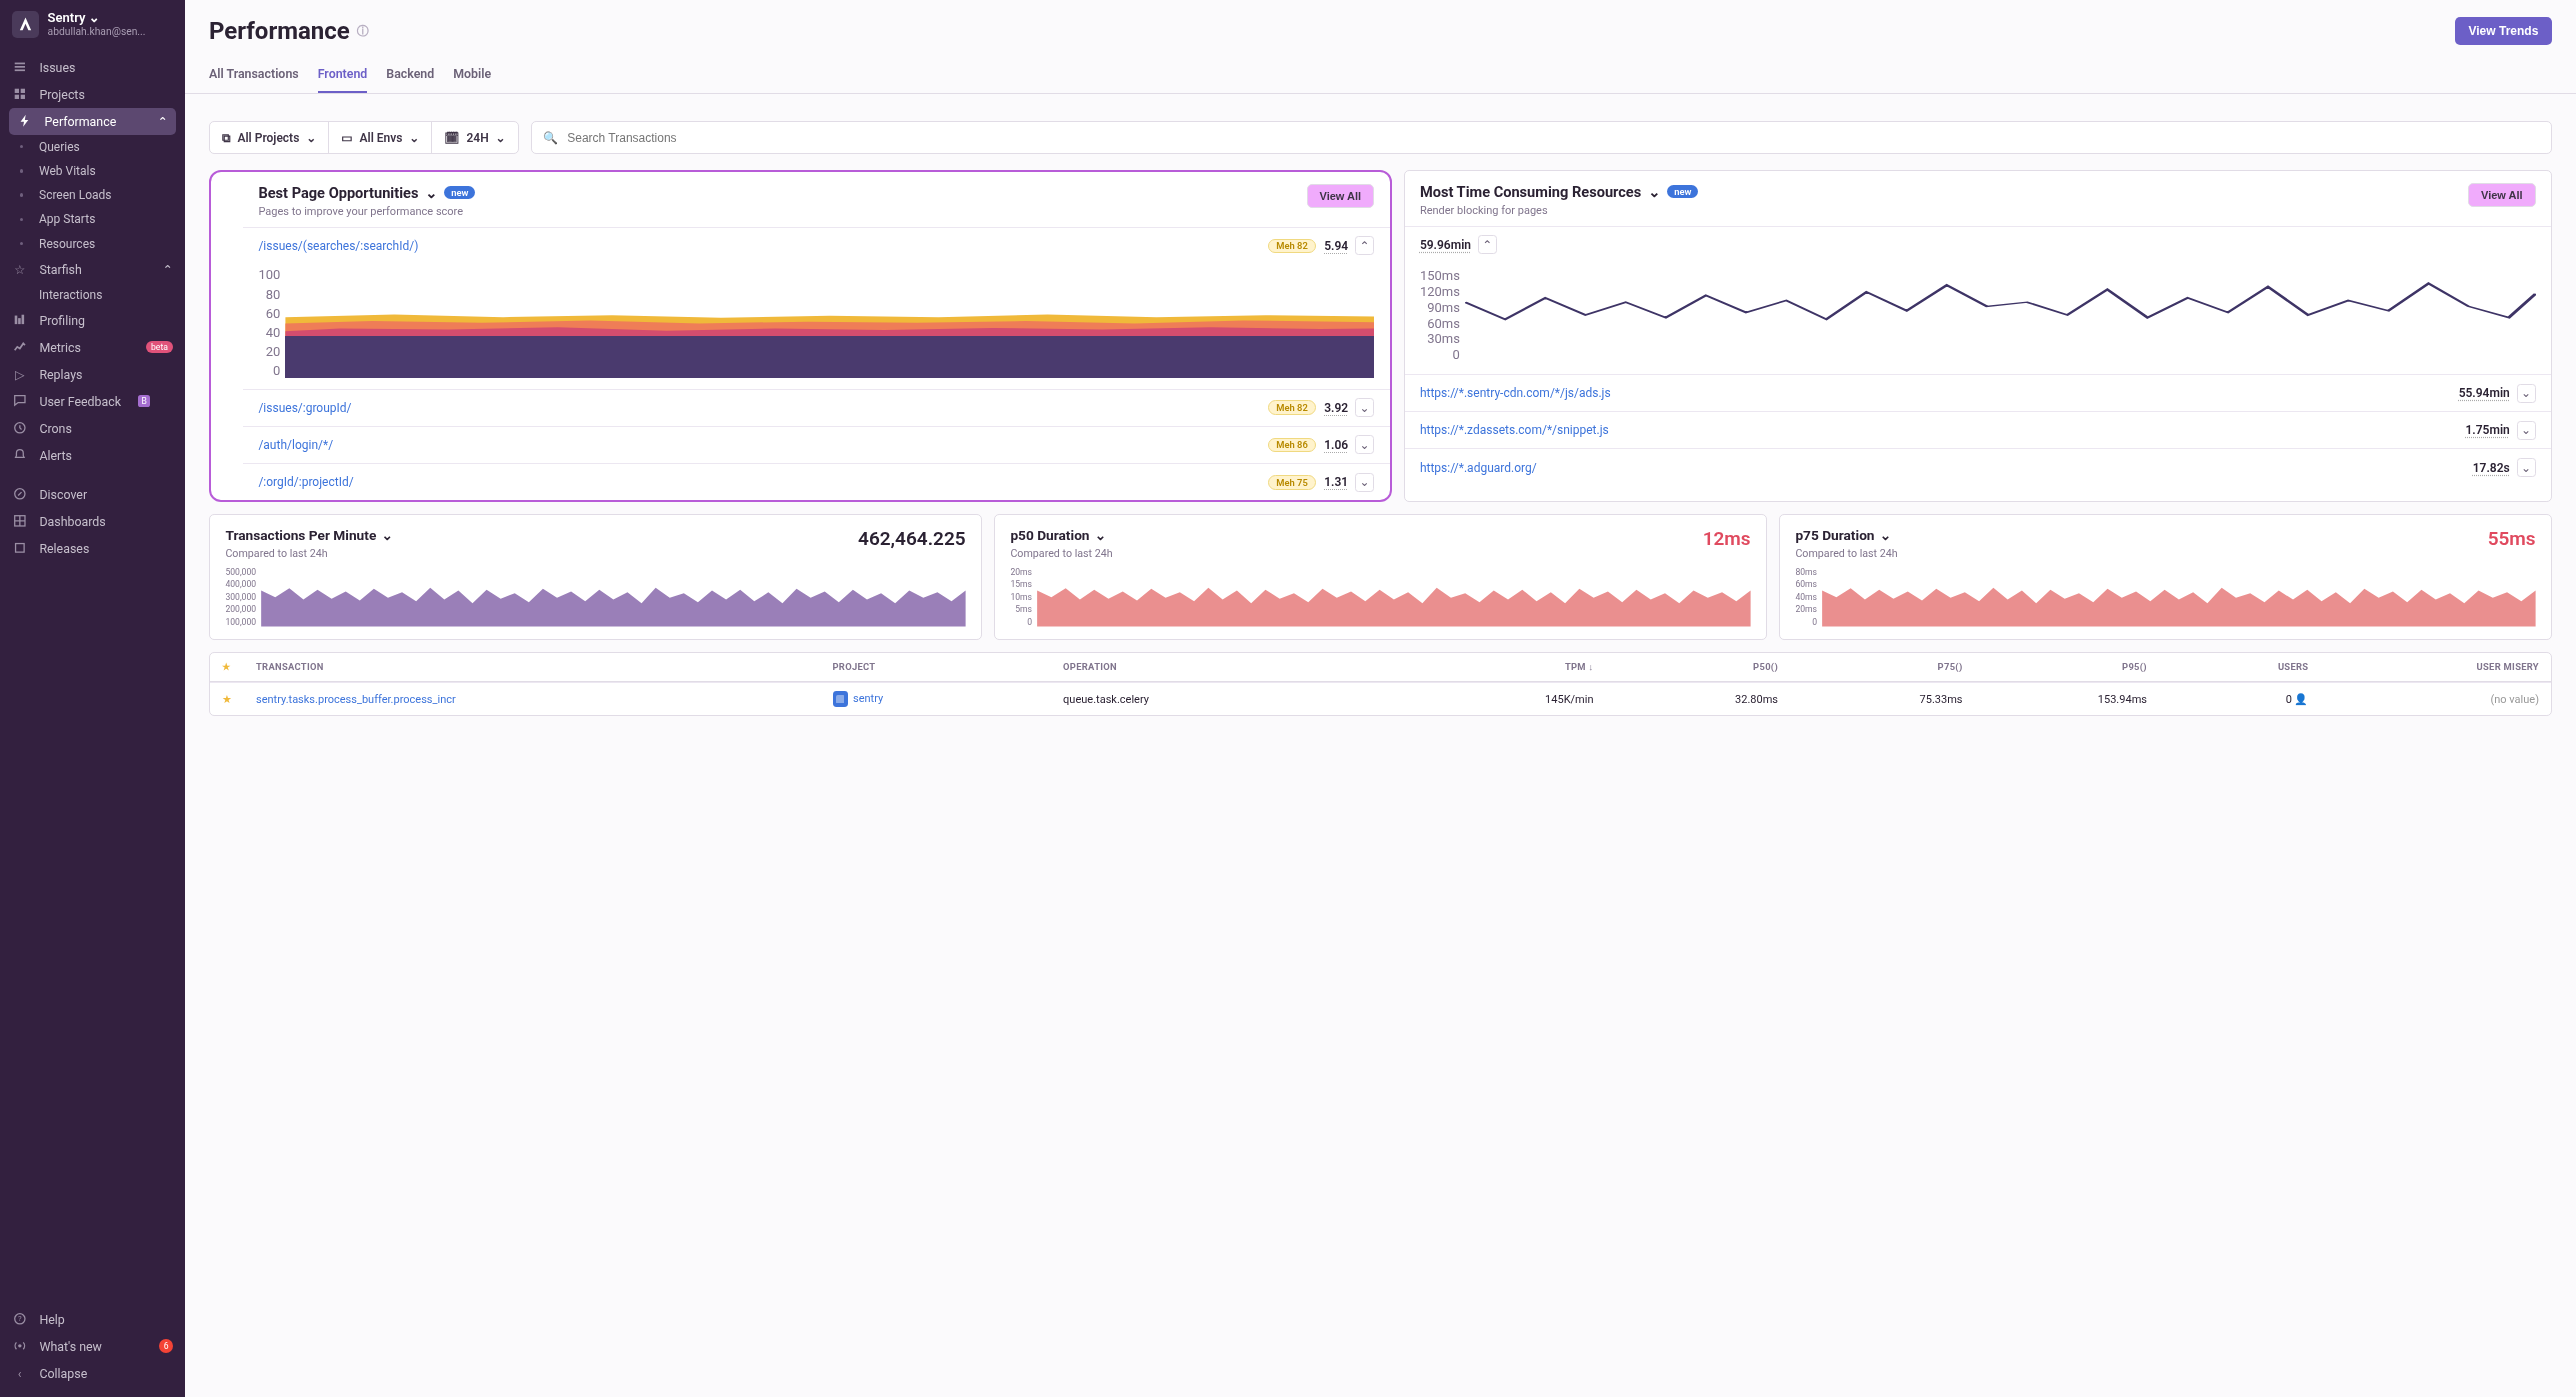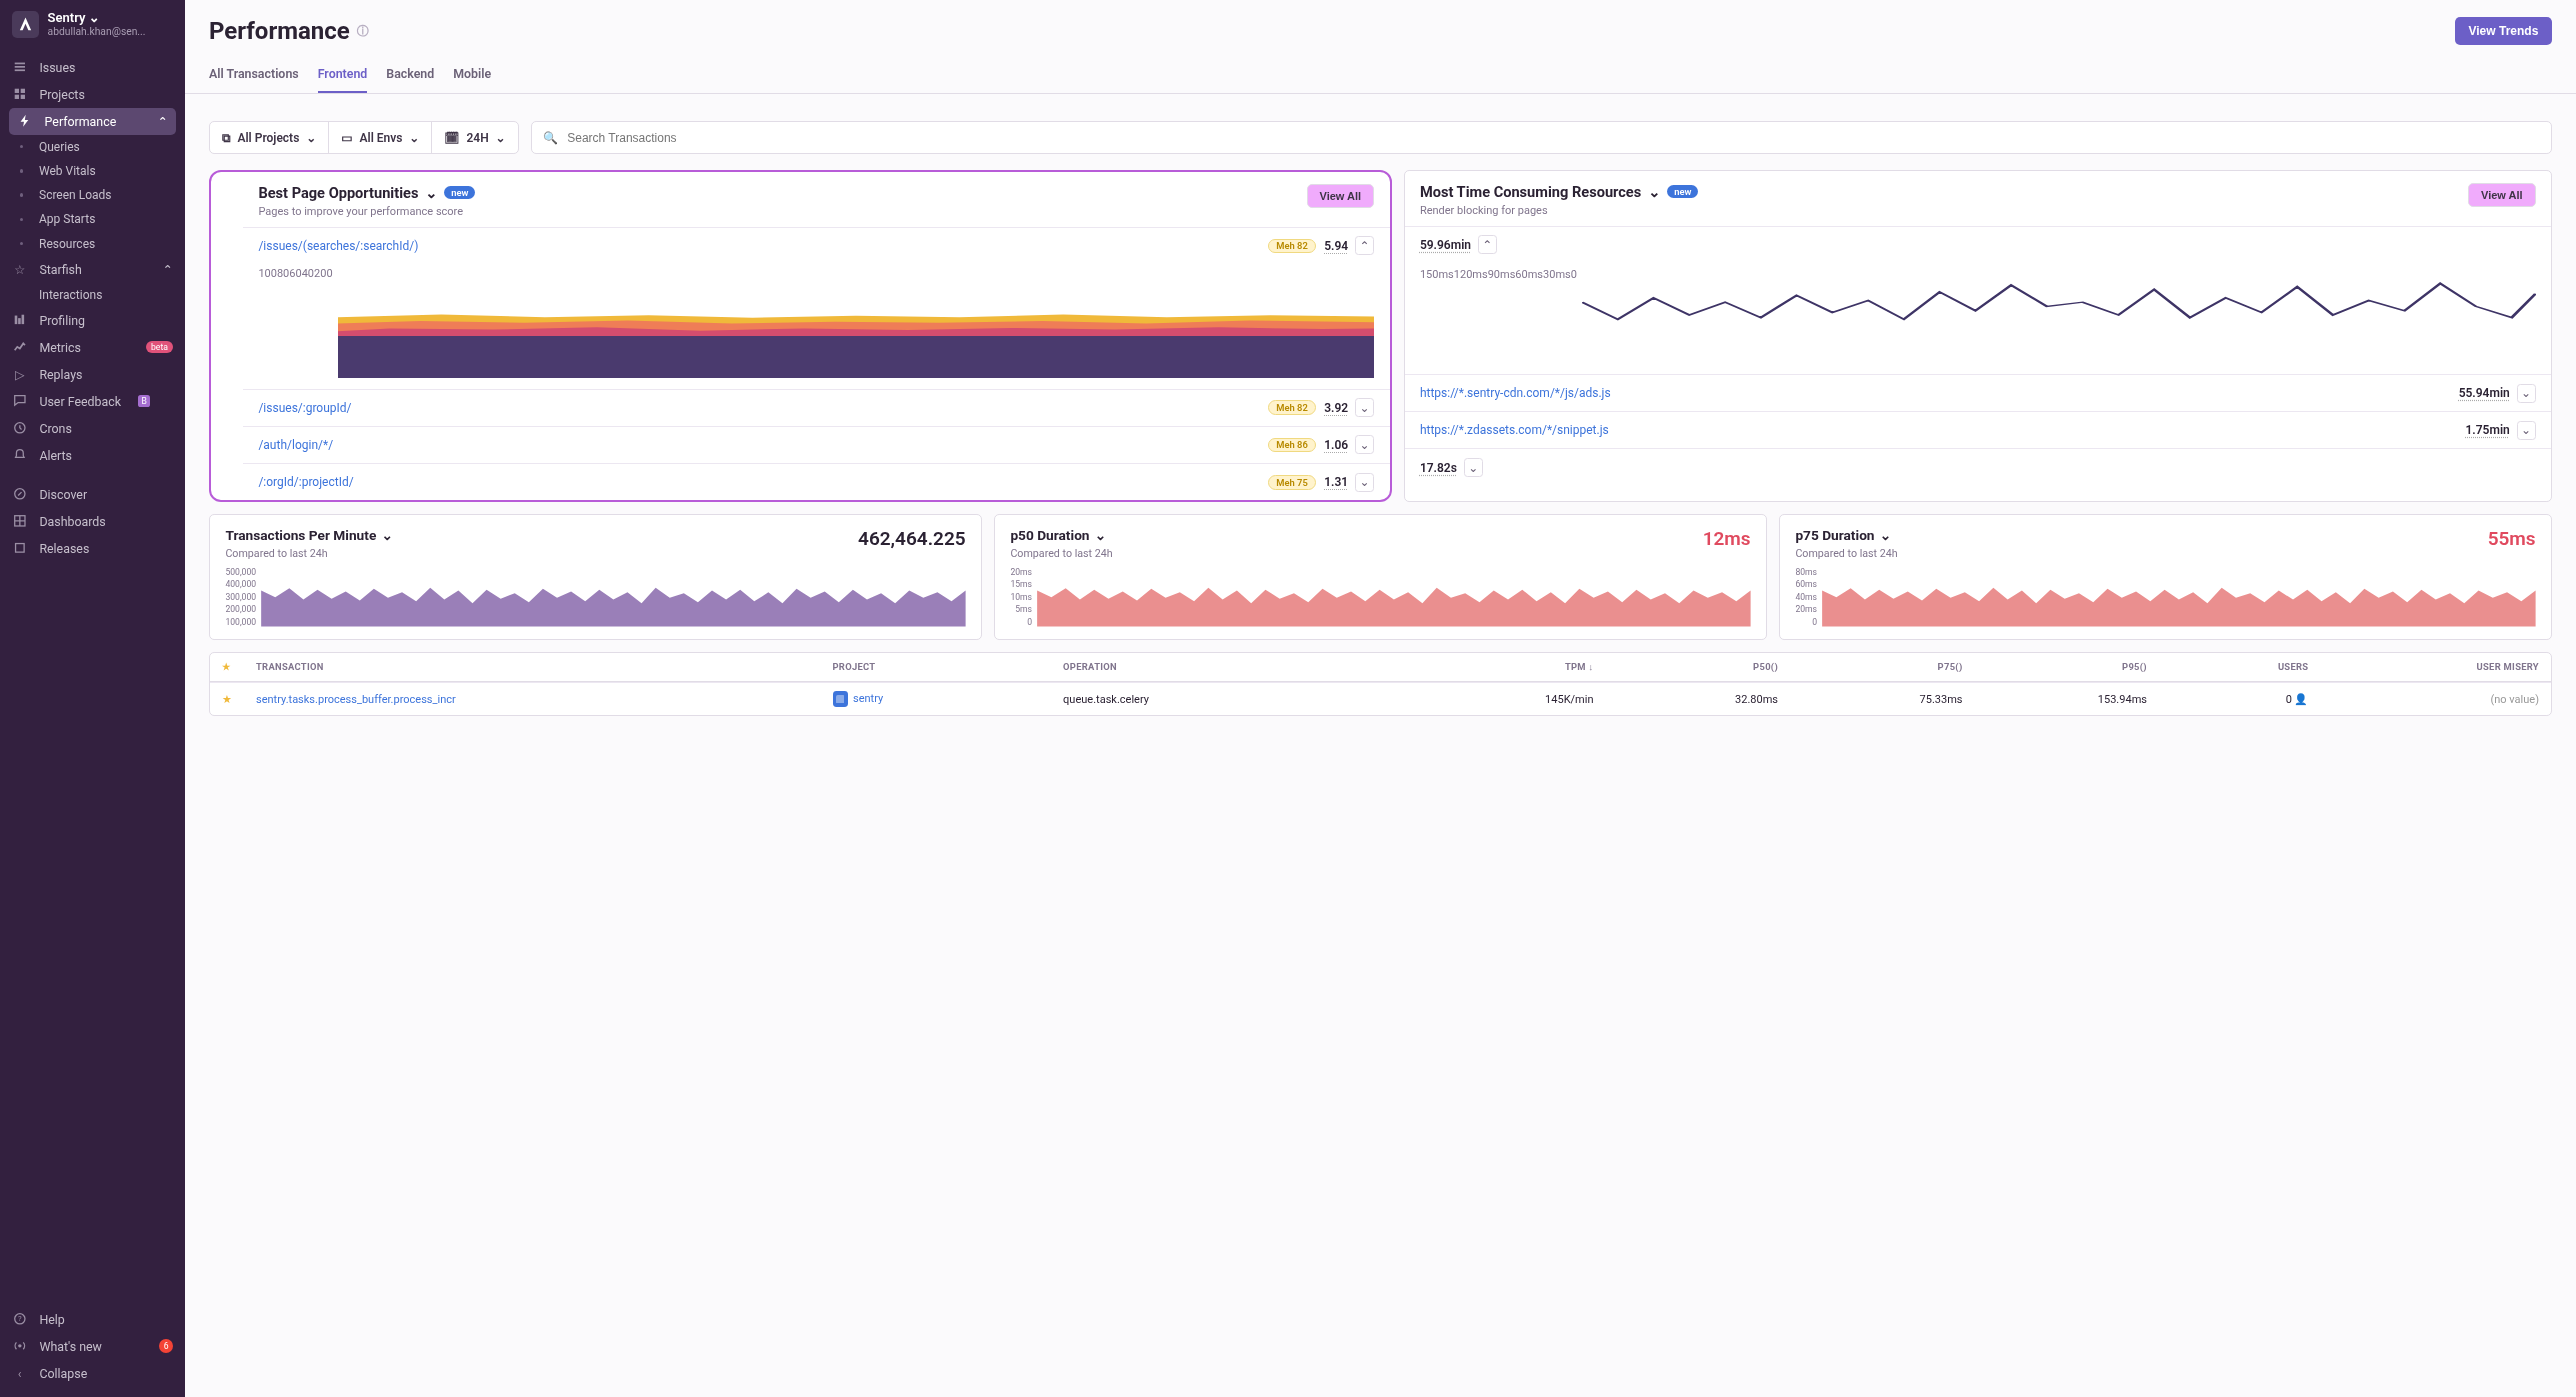--- a/index.html
+++ b/index.html
@@ -89,21 +89,21 @@
 
 .list-row { display:flex; align-items:center; padding:8.6px 15.4px; border-top:0.9px solid #ece7f1; font-size:12px;}
 .list-row .link { color:#3d74db; flex:1; cursor:pointer;}
 .pill-meh { background:#fff3cc; color:#b88a00; border:0.9px solid #f0d980; padding:0.9px 6.9px; border-radius:8.6px; font-size:9.4px; font-weight:600; margin-right:8.6px;}
 .metric { font-weight:600; margin-right:6.9px; text-decoration: underline dotted #aaa; text-underline-offset: 2.6px;}
 .chev-btn { width:19px;height:19px; border:0.9px solid #e1dce6; border-radius:3.4px; display:flex;align-items:center;justify-content:center; cursor:pointer; color:#6b6177;}
 
 
 .chart-block { padding: 3.4px 15.4px 10.3px;}
 .chart-axis { display:flex;}
-.y-axis { display:flex; flex-direction:row; justify-content:space-between; font-size:11px; color:#80758d; padding-right:5.1px; text-align:right; min-width:26px;}
+.y-axis { display:flex; flex-direction:column; justify-content:space-between; font-size:13px; color:#80758d; padding-right:5.1px; text-align:right; min-width:26px;}
 .area-chart { flex:1; height:111px; position:relative;}
 .area-layer { position:absolute; left:0; right:0; bottom:0;}
 .a1 { height:38%; background:#4a3a6e;}
 .a2 { height:50%; background:#d44d6e; clip-path: polygon(0 15%, 5% 10%, 15% 12%, 25% 8%, 35% 14%, 45% 10%, 55% 13%, 65% 9%, 75% 12%, 85% 8%, 95% 11%, 100% 10%, 100% 100%, 0 100%);}
 .a3 { height:55%; background:#ef7d57; clip-path: polygon(0 10%, 8% 6%, 18% 9%, 28% 5%, 38% 10%, 48% 7%, 58% 9%, 68% 6%, 78% 10%, 88% 5%, 100% 8%, 100% 100%, 0 100%);}
 .a4 { height:60%; background:#f0b93a; clip-path: polygon(0 8%, 10% 4%, 20% 8%, 30% 5%, 40% 9%, 50% 6%, 60% 8%, 70% 4%, 80% 8%, 90% 5%, 100% 7%, 100% 100%, 0 100%);}
 
 
 .line-chart-wrap { padding: 5.1px 15.4px 12px; display:flex;}
 .line-chart { flex:1; height:94px; position:relative;}
@@ -465,20 +465,21 @@
             <span class="link">https://*.sentry-cdn.com/*/js/ads.js</span>
             <span class="metric">55.94min</span>
             <span class="chev-btn">⌄</span>
           </div>
           <div class="list-row">
             <span class="link">https://*.zdassets.com/*/snippet.js</span>
             <span class="metric">1.75min</span>
             <span class="chev-btn">⌄</span>
           </div>
           <div class="list-row">
+            <span class="link">https://*.adguard.org/</span>
             <span class="metric">17.82s</span>
             <span class="chev-btn">⌄</span>
           </div>
         </div>
       </div>
 
       <div class="panel-row">
         <div class="panel stat-panel">
           <div class="stat-panel-head">
             <h3>

